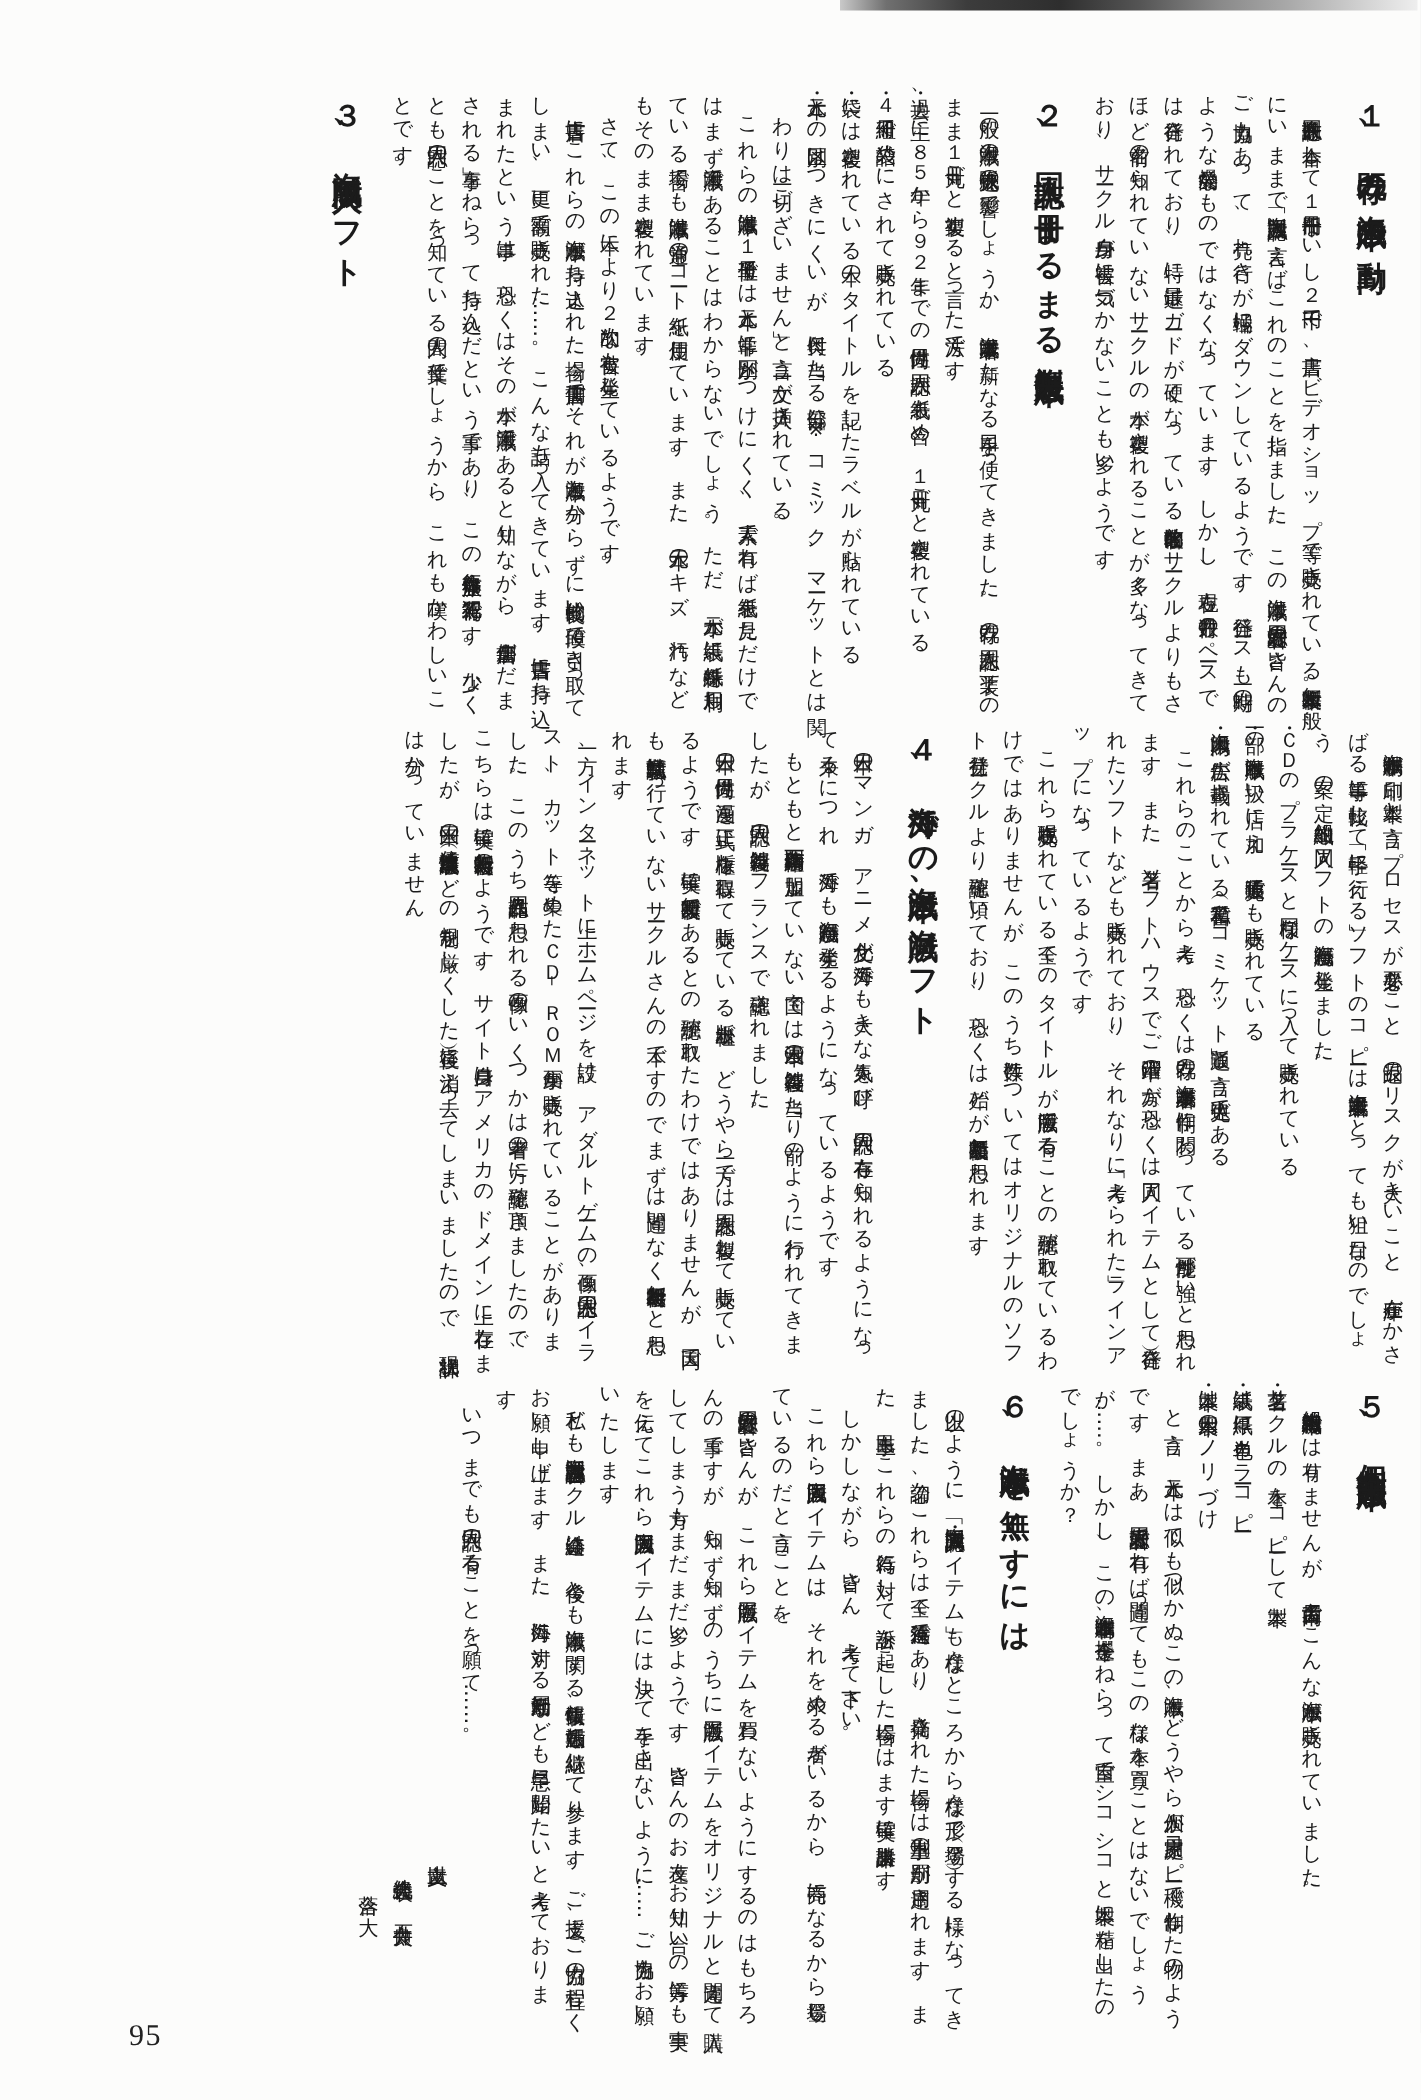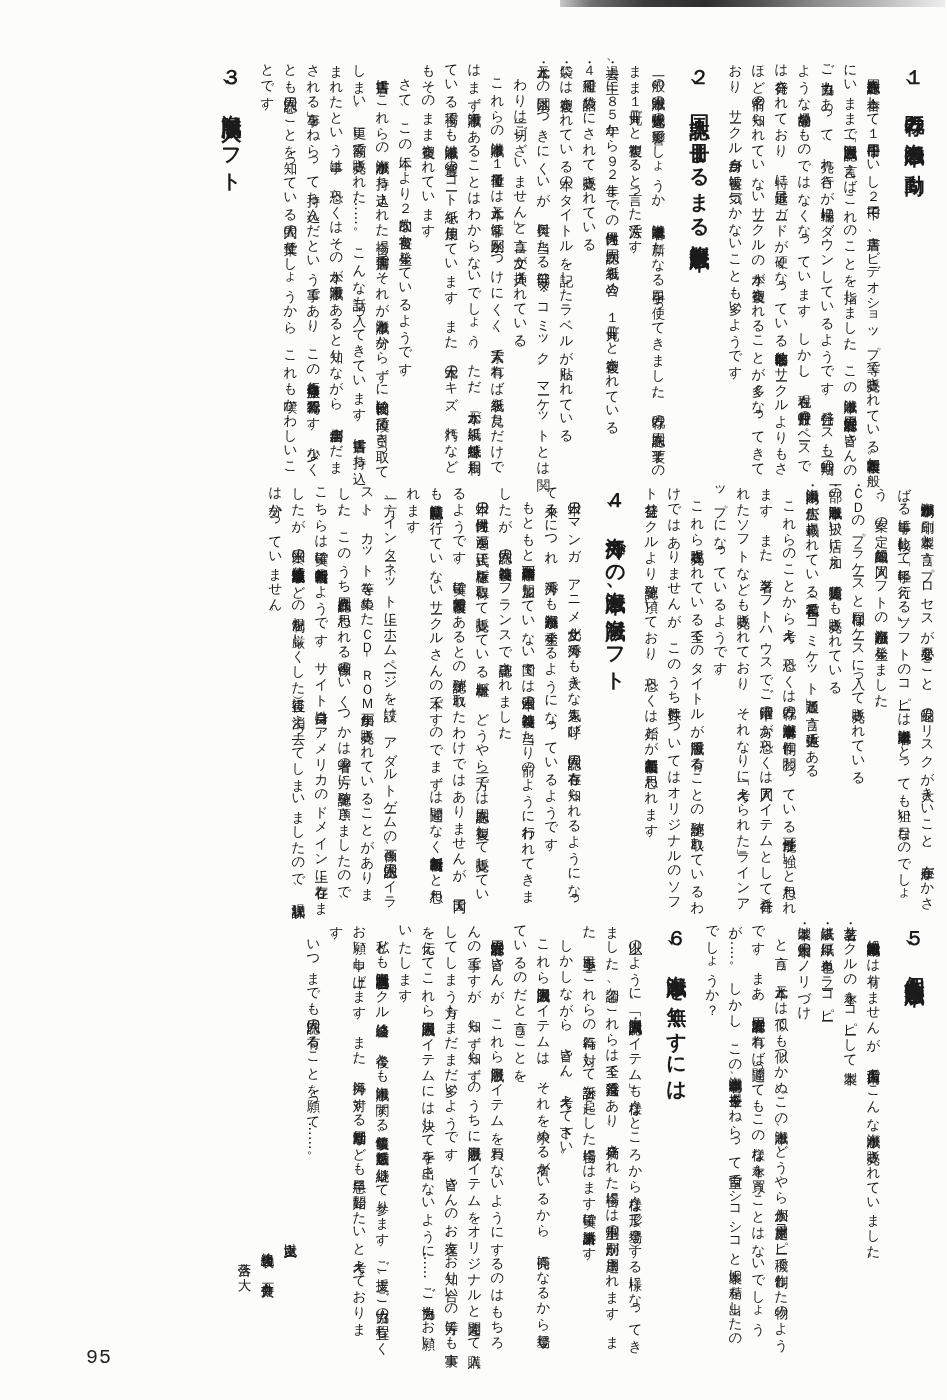--- a/index.html
+++ b/index.html
@@ -53,21 +53,21 @@
   .sig-0 { padding-inline-end: 8.5em; }
   .sig-1 { padding-inline-end: 5.5em; }
   .sig-2 { padding-inline-end: 6em; }
 
   .pagenum {
     position: absolute;
     left: 86px; top: 1346px;
     font-size: 20px;
     letter-spacing: 1px;
     color: #222;
-    font-family: Liberation Mono, monospace;
+    font-family: Liberation Serif, serif;
   }
 </style>
 </head>
 <body>
 
 <div class="page">
   <div class="topbar"></div>
   <div class="band" id="band1">
       <h2>１、既存の海賊本の動向</h2>
       <p>同人誌数冊を合本して１冊千円ないし２千円で、書店、ビデオショップ等で販売されている無断複製本。一般にいままで「海賊版同人誌」と言えばこれのことを指しました。この海賊本は同人誌愛好者の皆さんのご協力もあって、売れ行きが極端にダウンしているようです。発行ペースも一時期のような爆発的なものではなくなっています。しかし、現在も月数冊のペースでは発行されており、特に最近はガードが硬くなっている比較的著名なサークルよりもさほど名前の知られていないサークルの本が複製されることが多くなってきており、サークル自身が被害に気づかないことも多いようです。</p>

